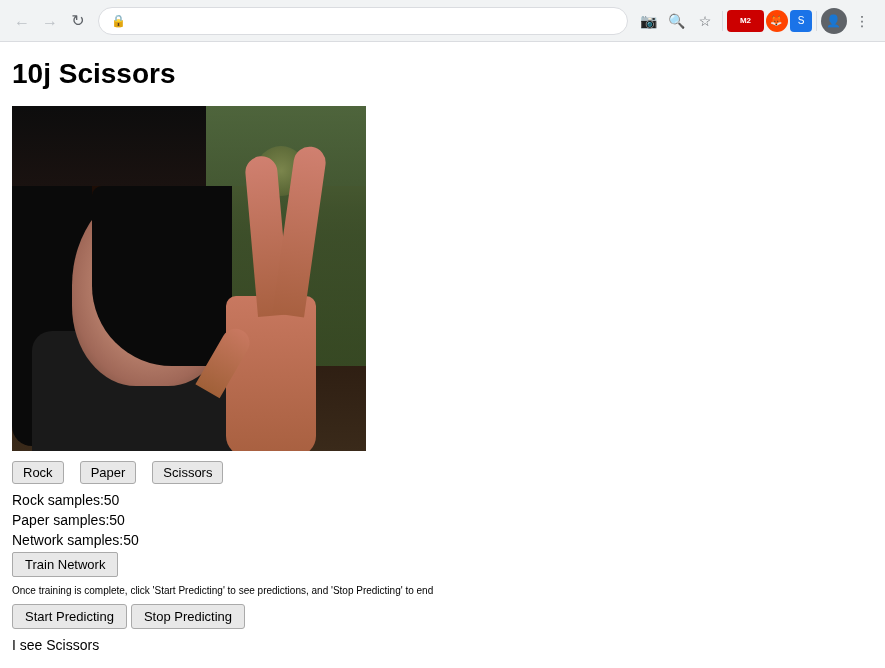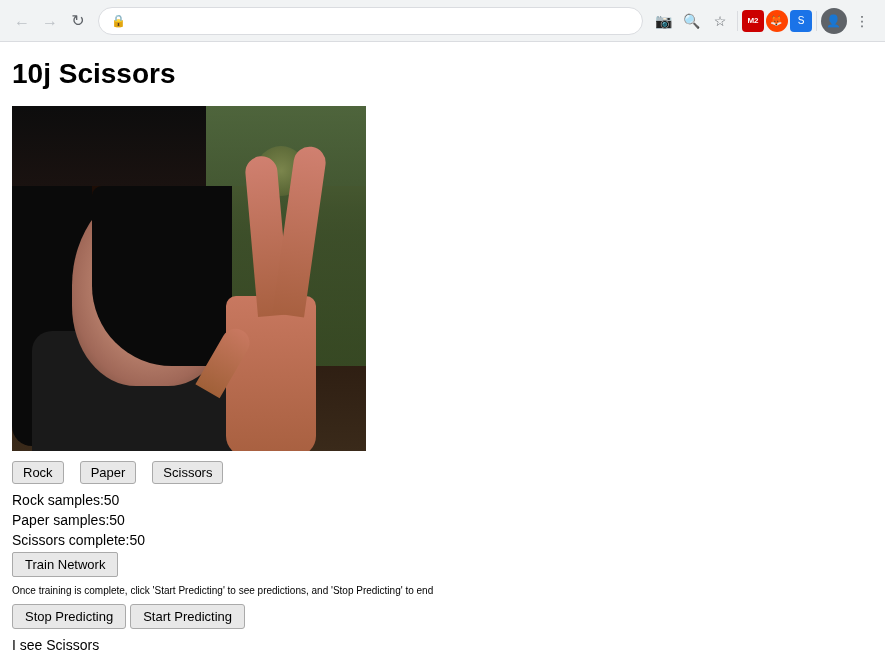--- a/index.html
+++ b/index.html
@@ -258,21 +258,21 @@
       font-size: 14px;
       color: #000000;
     }
 
     
     .ext-red {
       background: #cc0000;
       color: white;
       font-weight: bold;
       font-size: 9px;
-      width: 22px;
+      width: 37px;
       height: 22px;
       border-radius: 4px;
       display: flex;
       align-items: center;
       justify-content: center;
     }
 
     .ext-orange {
       background: #ff4400;
       color: white;
@@ -388,30 +388,30 @@
   
   <div class="buttons-row">
     <button class="sample-btn">Rock</button>
     <button class="sample-btn">Paper</button>
     <button class="sample-btn">Scissors</button>
   </div>
 
   
   <div class="samples-info">Rock samples:50</div>
   <div class="samples-info">Paper samples:50</div>
-  <div class="samples-info">Scissors complete:50</div>
+  <div class="samples-info">Network samples:50</div>
 
   
   <button class="train-btn">Train Network</button>
 
   
   <div class="info-text">Once training is complete, click 'Start Predicting' to see predictions, and 'Stop Predicting' to end</div>
 
   
   <div class="predict-buttons-row">
+    <button class="predict-btn">Start Predicting</button>
     <button class="predict-btn">Stop Predicting</button>
-    <button class="predict-btn">Start Predicting</button>
   </div>
 
   
   <div class="prediction-result">I see Scissors</div>
 
 </div>
 
 </body></html>

